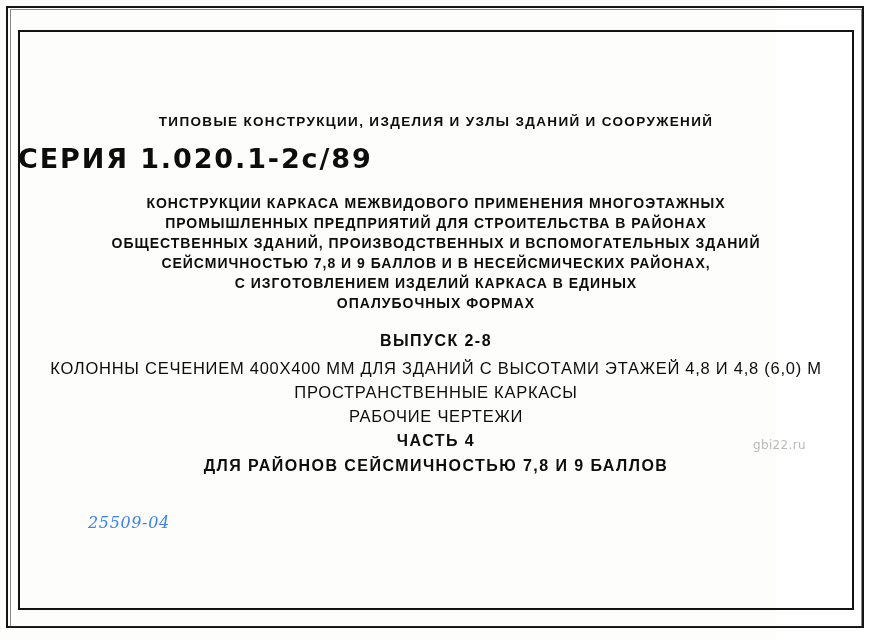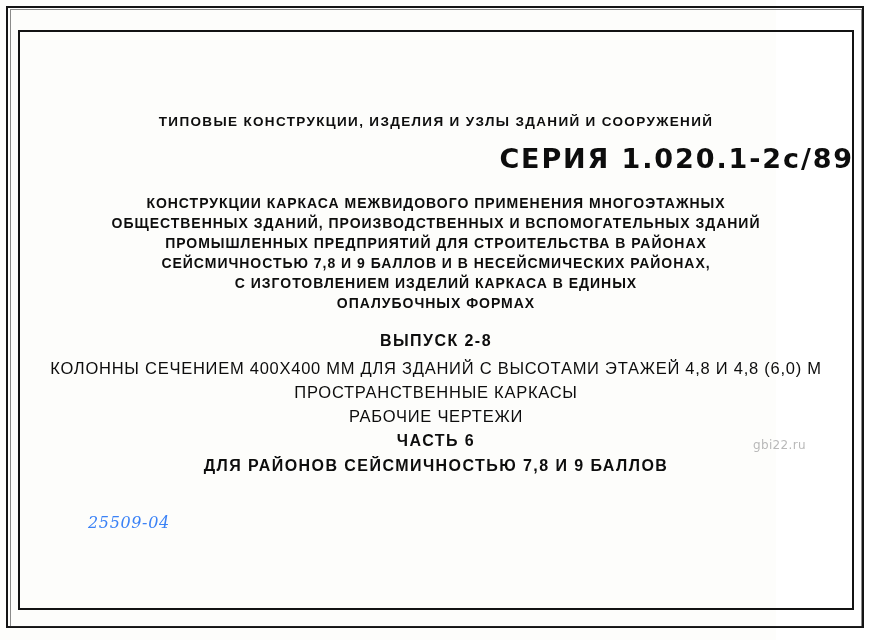--- a/index.html
+++ b/index.html
@@ -71,21 +71,21 @@
   }
 
   .series {
     position: absolute;
     top: 113px;
     left: 0;
     width: 836px;
     font-size: 27px;
     font-weight: 700;
     letter-spacing: 0.07em;
-    text-align: right;
+    text-align: left;
     font-family: "DejaVu Sans", sans-serif;
   }
 
   .desc {
     position: absolute;
     top: 163px;
     left: 0;
     width: 836px;
     text-align: center;
     font-size: 14px;
@@ -172,37 +172,37 @@
   <div class="frame-inner"></div>
 
   <div class="content">
 
     <div class="kicker">ТИПОВЫЕ КОНСТРУКЦИИ, ИЗДЕЛИЯ И УЗЛЫ ЗДАНИЙ И СООРУЖЕНИЙ</div>
 
     <div class="series">СЕРИЯ 1.020.1-2с/89</div>
 
     <div class="desc">
       <span class="l">КОНСТРУКЦИИ КАРКАСА МЕЖВИДОВОГО ПРИМЕНЕНИЯ МНОГОЭТАЖНЫХ</span>
+      <span class="l">ПРОМЫШЛЕННЫХ ПРЕДПРИЯТИЙ ДЛЯ СТРОИТЕЛЬСТВА В РАЙОНАХ</span>
       <span class="l">ОБЩЕСТВЕННЫХ ЗДАНИЙ, ПРОИЗВОДСТВЕННЫХ И ВСПОМОГАТЕЛЬНЫХ ЗДАНИЙ</span>
-      <span class="l">ПРОМЫШЛЕННЫХ ПРЕДПРИЯТИЙ ДЛЯ СТРОИТЕЛЬСТВА В РАЙОНАХ</span>
       <span class="l">СЕЙСМИЧНОСТЬЮ 7,8 И 9 БАЛЛОВ И В НЕСЕЙСМИЧЕСКИХ РАЙОНАХ,</span>
       <span class="l">С ИЗГОТОВЛЕНИЕМ ИЗДЕЛИЙ КАРКАСА В ЕДИНЫХ</span>
       <span class="l">ОПАЛУБОЧНЫХ ФОРМАХ</span>
     </div>
 
     <div class="issue">ВЫПУСК 2-8</div>
 
     <div class="issue-lines">
       <span class="l">КОЛОННЫ СЕЧЕНИЕМ 400Х400 ММ ДЛЯ ЗДАНИЙ С ВЫСОТАМИ ЭТАЖЕЙ 4,8 И 4,8 (6,0) М</span>
       <span class="l">ПРОСТРАНСТВЕННЫЕ КАРКАСЫ</span>
       <span class="l">РАБОЧИЕ ЧЕРТЕЖИ</span>
     </div>
 
     <div class="part">
-      <span class="l">ЧАСТЬ 6</span>
+      <span class="l">ЧАСТЬ 4</span>
       <span class="l">ДЛЯ РАЙОНОВ СЕЙСМИЧНОСТЬЮ 7,8 И 9 БАЛЛОВ</span>
     </div>
 
     <div class="code">25509-04</div>
 
     <div class="watermark">gbi22.ru</div>
 
   </div>
 </div>
 

